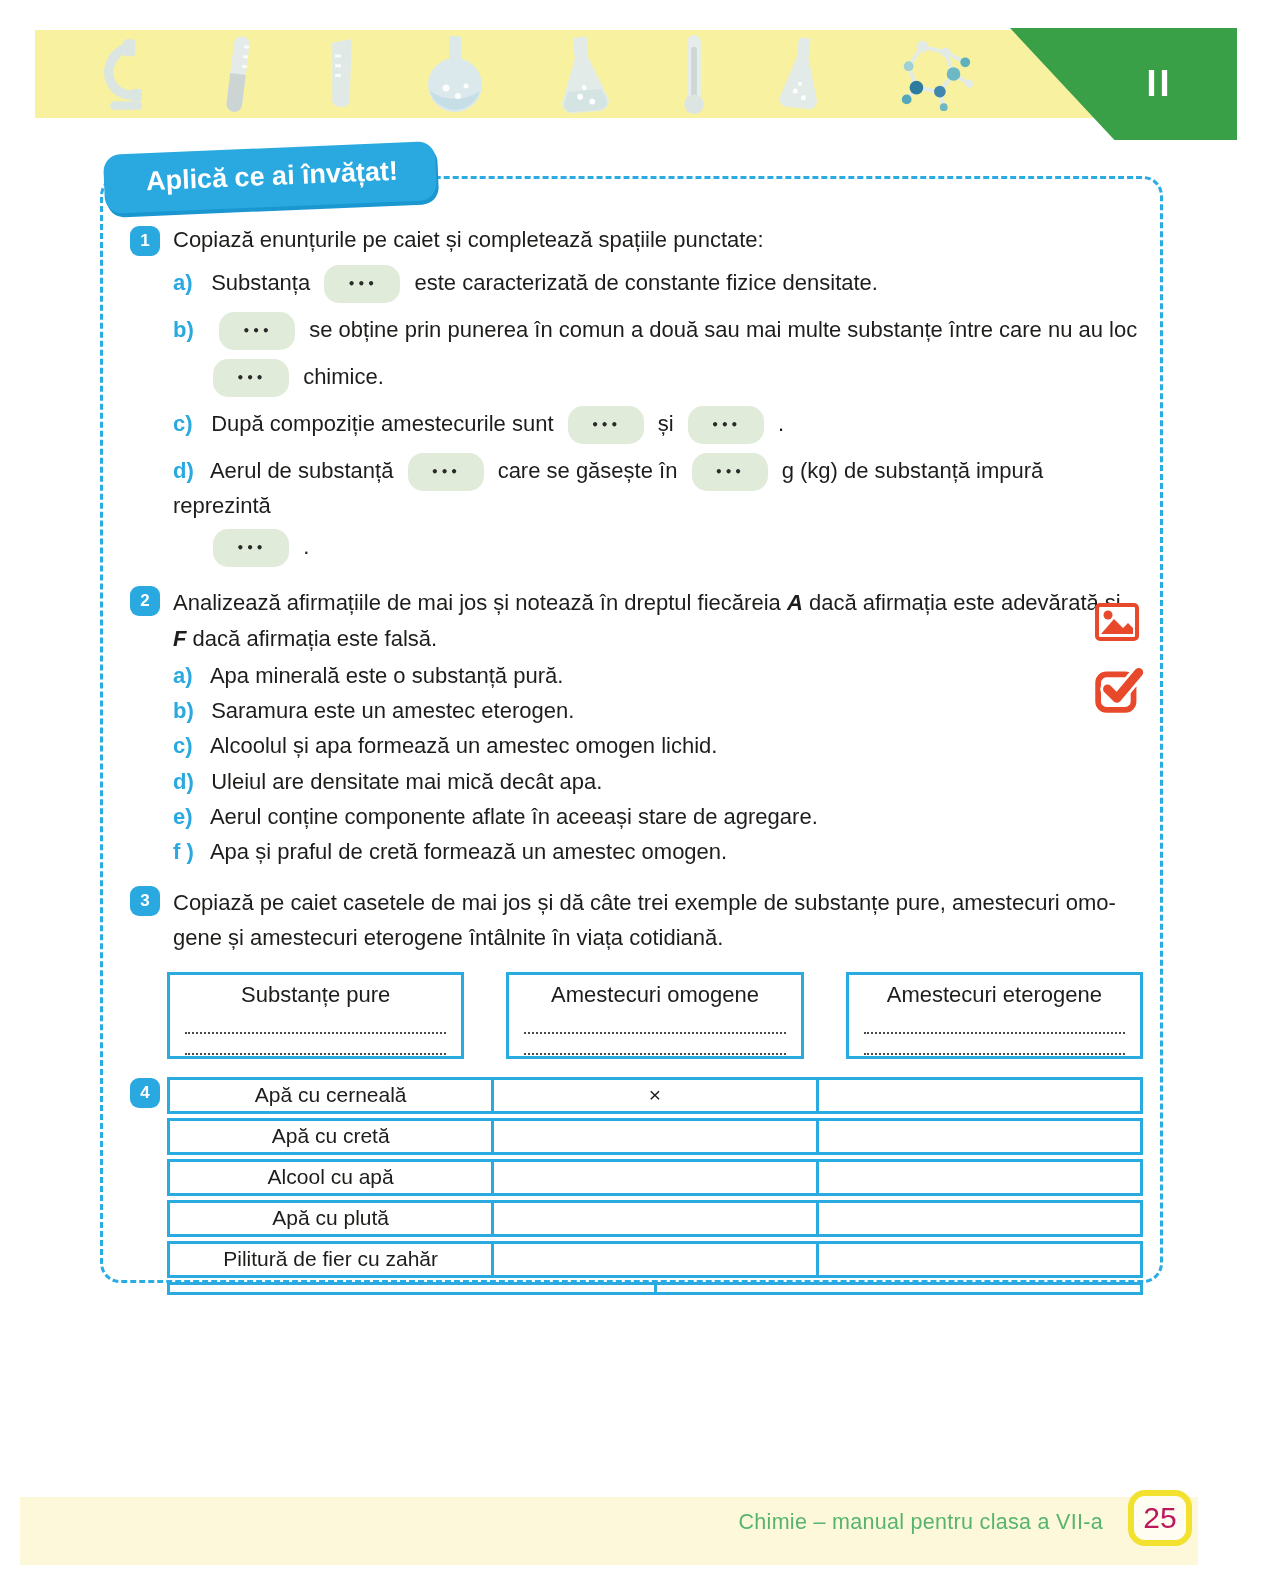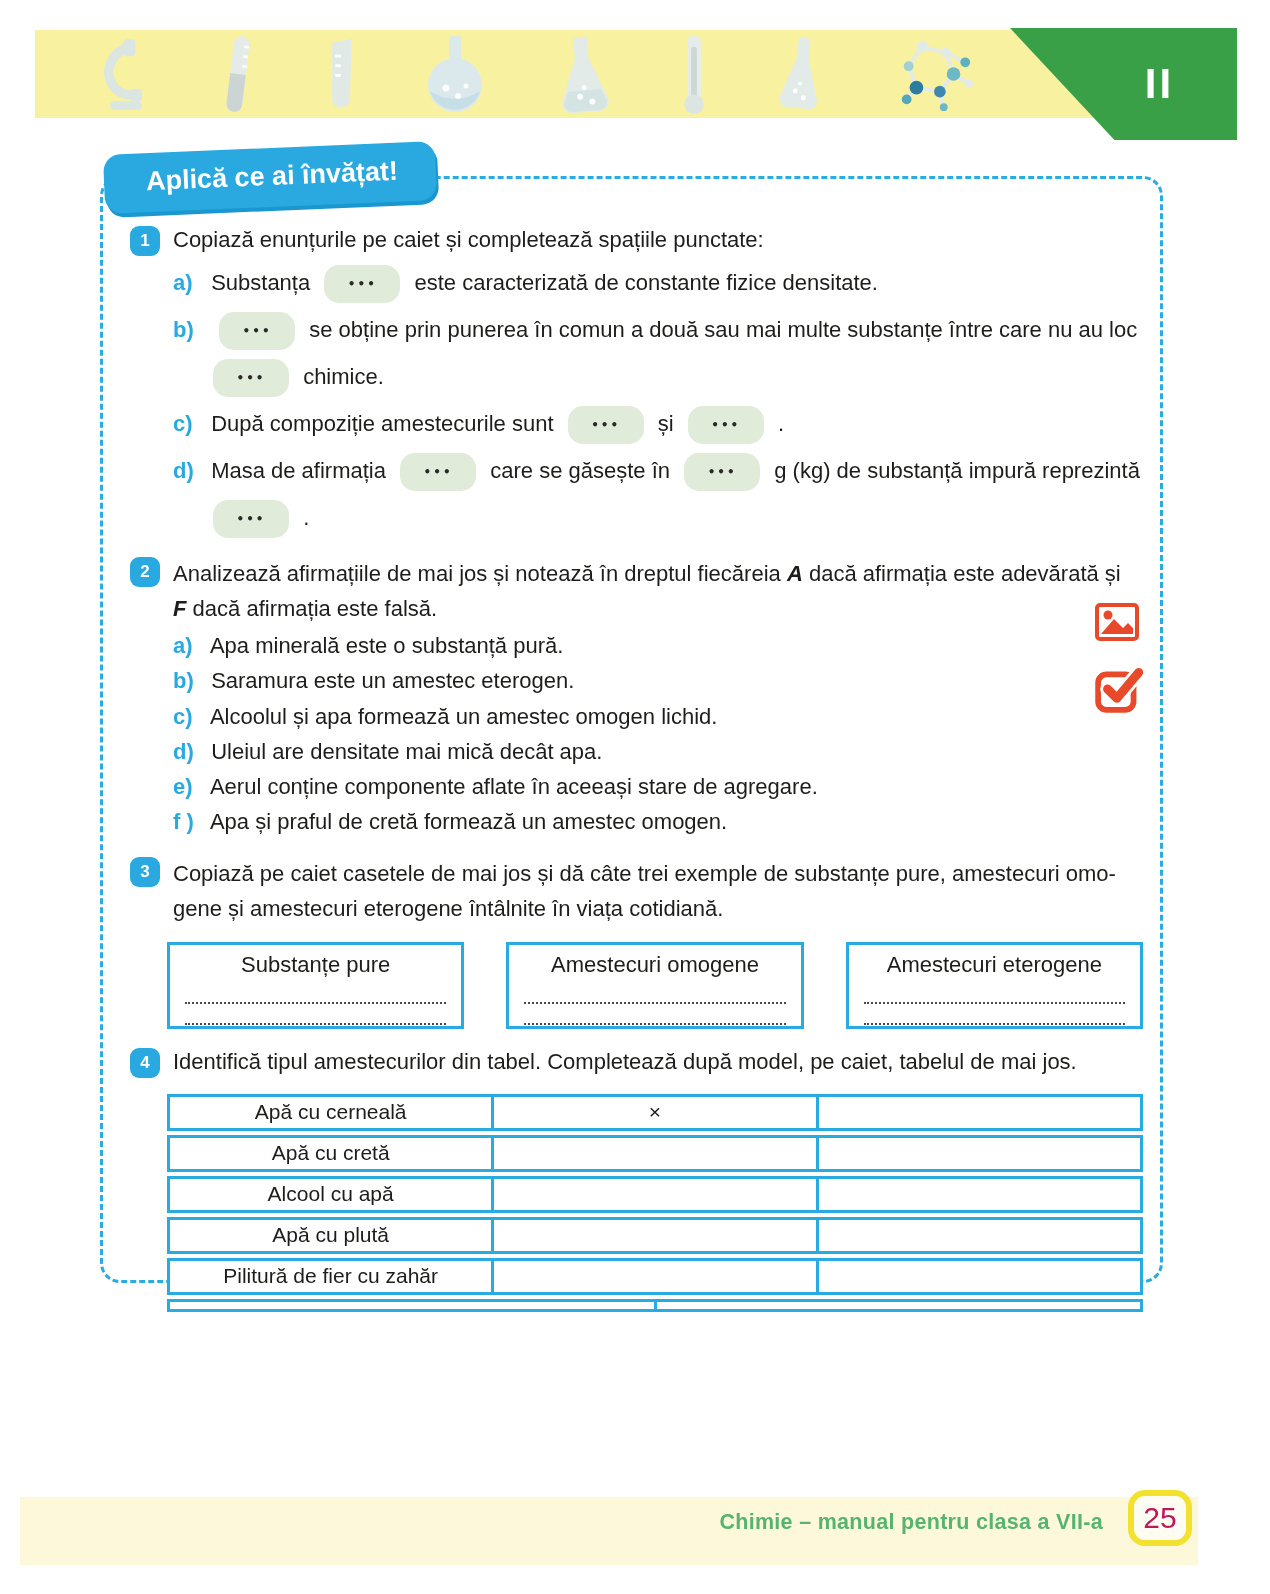--- a/index.html
+++ b/index.html
@@ -2,21 +2,21 @@
 <html><head>
 <meta charset="utf-8">
 <style>
   * { margin:0; padding:0; box-sizing:border-box; }
   body { width:1270px; height:1594px; background:#ffffff; font-family:"Liberation Sans", sans-serif; color:#1d1d1b; position:relative; overflow:hidden; }
 
   
   .hdr-band { position:absolute; left:35px; top:30px; width:1100px; height:88px; background:#f8f2a0; display:flex; align-items:center; justify-content:space-between; padding:0 160px 0 62px; }
   .hdr-icon { display:flex; align-items:center; justify-content:center; }
   .chapter-tab { position:absolute; left:1010px; top:28px; width:227px; height:112px; background:#3aa047; clip-path:polygon(0 0,100% 0,100% 100%,46% 100%); display:flex; align-items:center; justify-content:center; padding-left:72px; }
-  .chapter-tab span { color:#ffffff; font-size:42px; font-weight:bold; letter-spacing:3px; }
+  .chapter-tab span { color:#ffffff; font-size:36px; font-weight:bold; letter-spacing:3px; }
 
   
   .banner { position:absolute; left:104px; top:148px; background:#29a9e0; color:#fff; font-weight:bold; font-size:27px; padding:13px 38px 15px 42px; border-radius:17px; transform:rotate(-2.4deg); z-index:3; box-shadow:2px 4px 0 #1a96d0; }
   .content-box { position:absolute; left:100px; top:176px; width:1063px; height:1107px; border:3px dashed #2aace3; border-radius:20px; padding:46px 18px 0 27px; z-index:1; }
 
   .exercise { position:relative; padding-left:43px; font-size:22px; }
   .exercise + .exercise { margin-top:18px; }
   .ex-badge { position:absolute; left:0; top:1px; width:30px; height:30px; background:#29a9e0; border-radius:9px; color:#fff; font-weight:bold; font-size:17px; display:flex; align-items:center; justify-content:center; }
   .intro { line-height:1.4; }
   .letter { color:#29a9e0; font-weight:bold; display:inline-block; width:32px; }
@@ -41,21 +41,21 @@
   
   .tbl { margin:16px 0 0 37px; width:976px; }
   .tbl-row { display:flex; border:3px solid #29abe2; background:#fff; margin-bottom:4px; }
   .tbl-cell { flex:1; text-align:center; font-size:21px; padding:3px 0 4px 0; }
   .tbl-cell + .tbl-cell { border-left:3px solid #29abe2; }
   .tbl-row.head { background:#fbf7d8; }
   .tbl-row.head .tbl-cell { font-weight:bold; padding:6px 0 7px 0; }
 
   
   .footer-band { position:absolute; left:20px; top:1497px; width:1178px; height:68px; background:#fcf8d9; }
-  .footer-text { position:absolute; right:95px; top:13px; color:#57b46e; font-weight:bold; font-size:21.5px; letter-spacing:0.3px; }
+  .footer-text { position:absolute; right:95px; top:13px; color:#57b46e; font-weight:normal; font-size:21.5px; letter-spacing:0.3px; }
   .page-badge { position:absolute; right:6px; top:-7px; width:64px; height:56px; border:6px solid #f3e12f; border-radius:17px; background:#fffdf2; display:flex; align-items:center; justify-content:center; }
   .page-badge span { color:#be185d; font-weight:normal; font-size:30px; }
 </style>
 </head>
 <body>
 
 <div class="hdr-band">
   <span class="hdr-icon">
     <svg width="60" height="76" viewBox="0 0 64 78">
       <path d="M34 10 C16 16 8 34 15 48 C20 58 30 63 41 61" fill="none" stroke="#dbe5e1" stroke-width="10" stroke-linecap="round"></path>
@@ -201,21 +201,21 @@
         </span>
       <span>și</span>
       <span class="blank">
           <b>•••</b>
         </span>
       <span>.</span>
     </div>
 
     <div class="ex1-line">
       <span class="letter">d)</span>
-      <span>Masa de afirmația</span>
+      <span>Aerul de substanță</span>
       <span class="blank">
           <b>•••</b>
         </span>
       <span>care se găsește în</span>
       <span class="blank">
           <b>•••</b>
         </span>
       <span>g (kg) de substanță impură reprezintă</span>
     </div>
     <div class="ex1-line" style="padding-left:32px;">
@@ -281,21 +281,20 @@
       <div class="ex3-box">
         <span class="box-title">Amestecuri eterogene</span>
         <div class="dotted-line first"></div>
         <div class="dotted-line"></div>
       </div>
     </div>
   </div>
 
   <div class="exercise">
     <span class="ex-badge">4</span>
-    <div class="intro">Identifică tipul amestecurilor din tabel. Completează după model, pe caiet, tabelul de mai jos.</div>
 
     <div class="tbl" style="margin-left:-6px;">
       <div class="tbl-row">
         <div class="tbl-cell">Apă cu cerneală</div>
         <div class="tbl-cell">×</div>
         <div class="tbl-cell"></div>
       </div>
       <div class="tbl-row">
         <div class="tbl-cell">Apă cu cretă</div>
         <div class="tbl-cell"></div>

